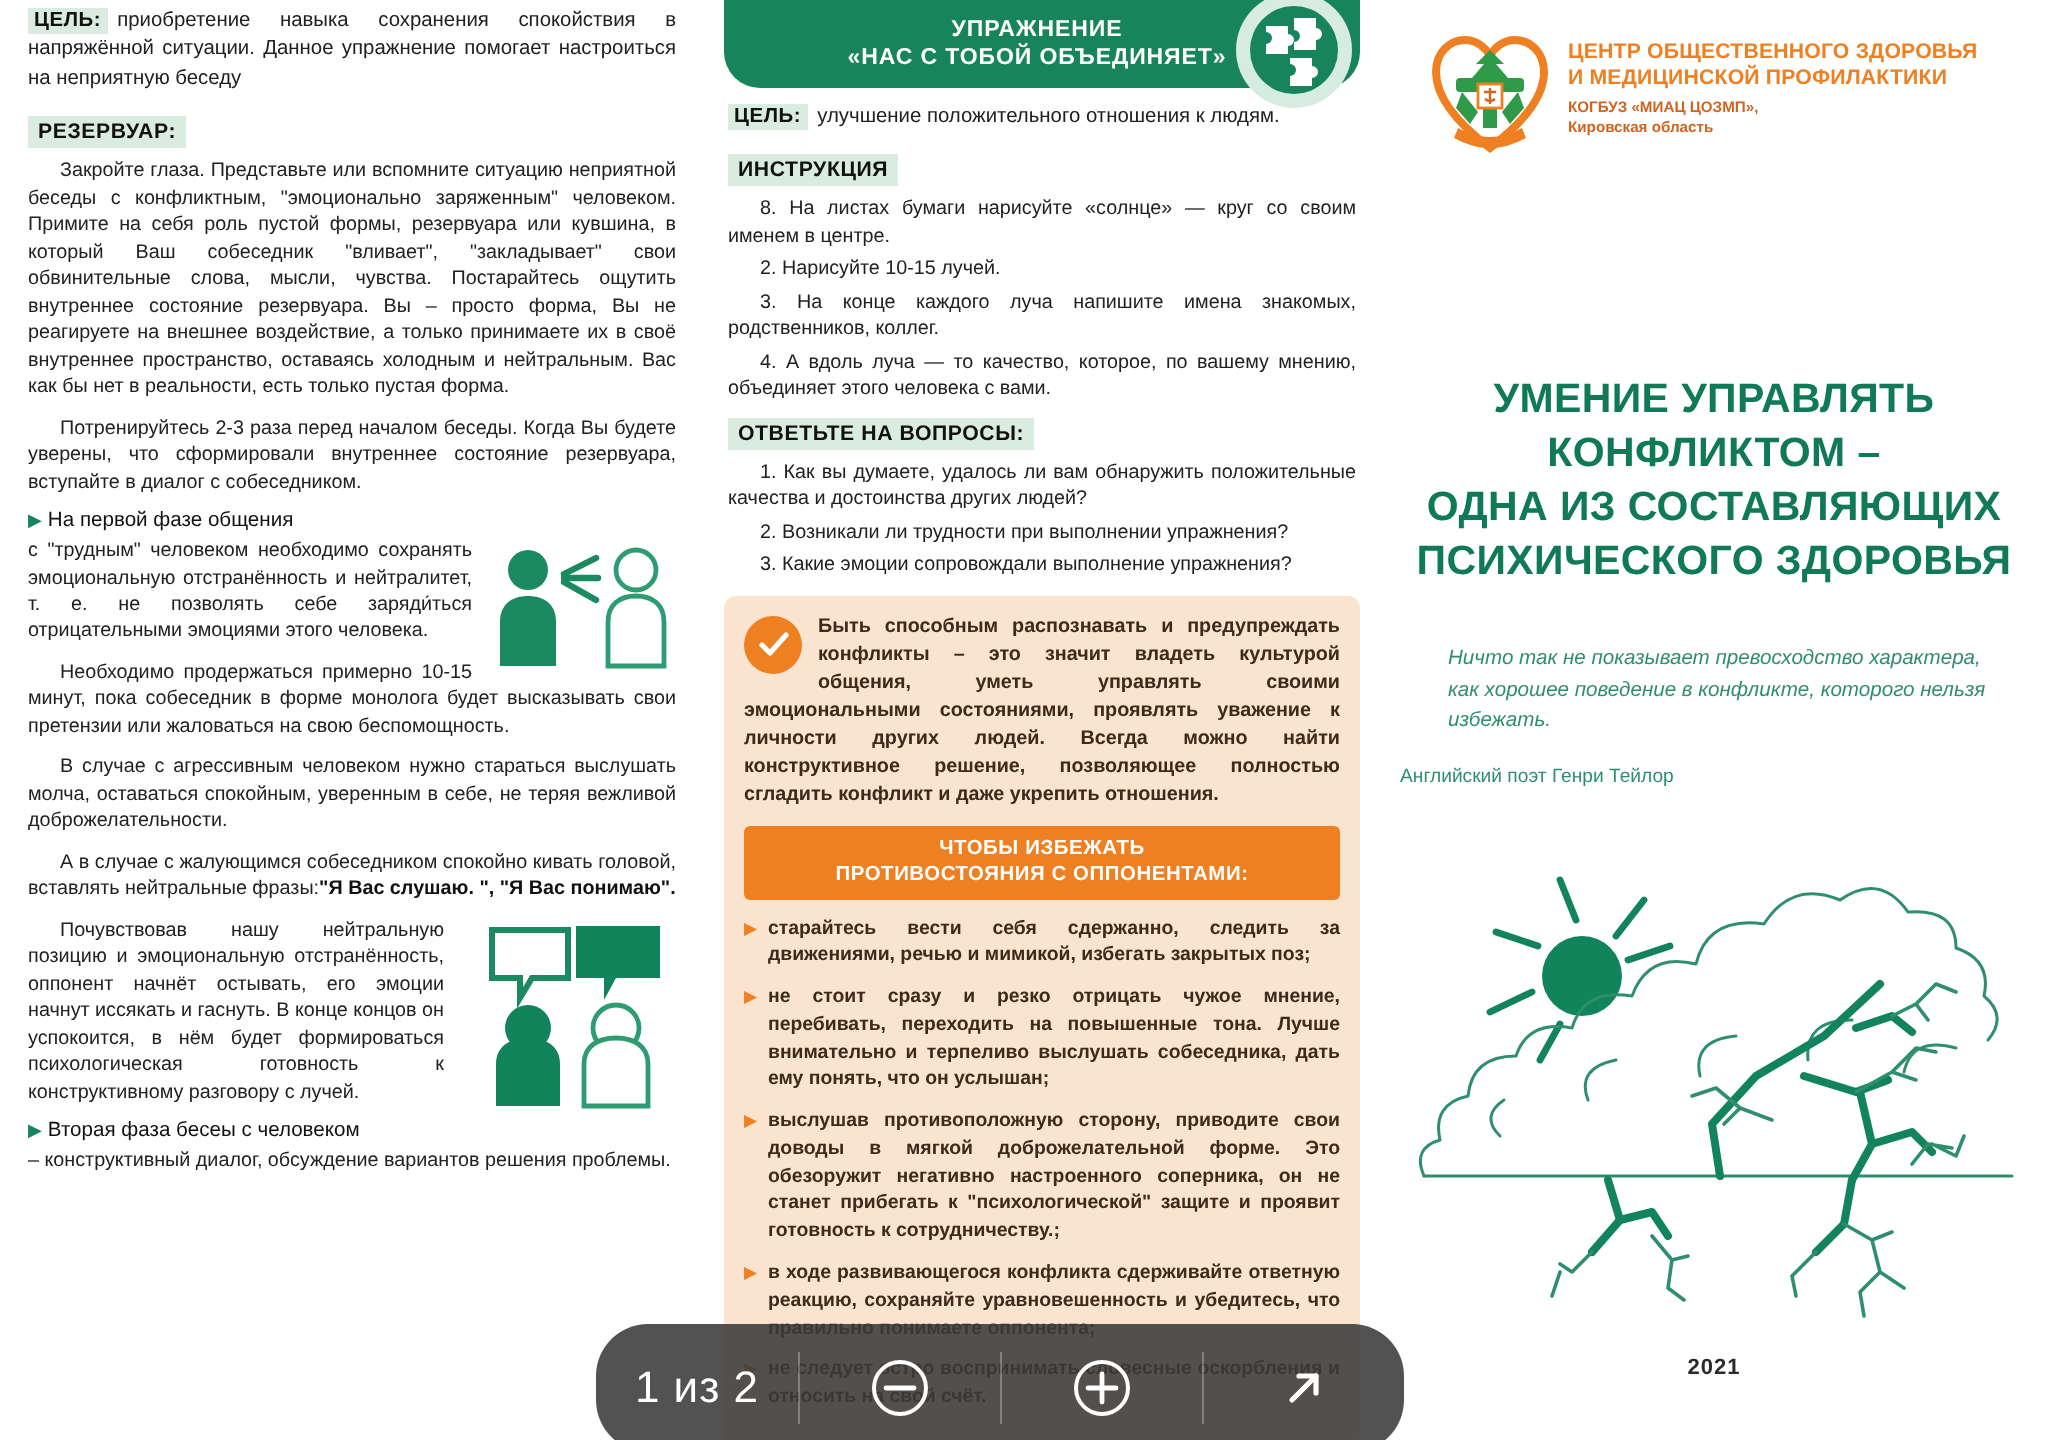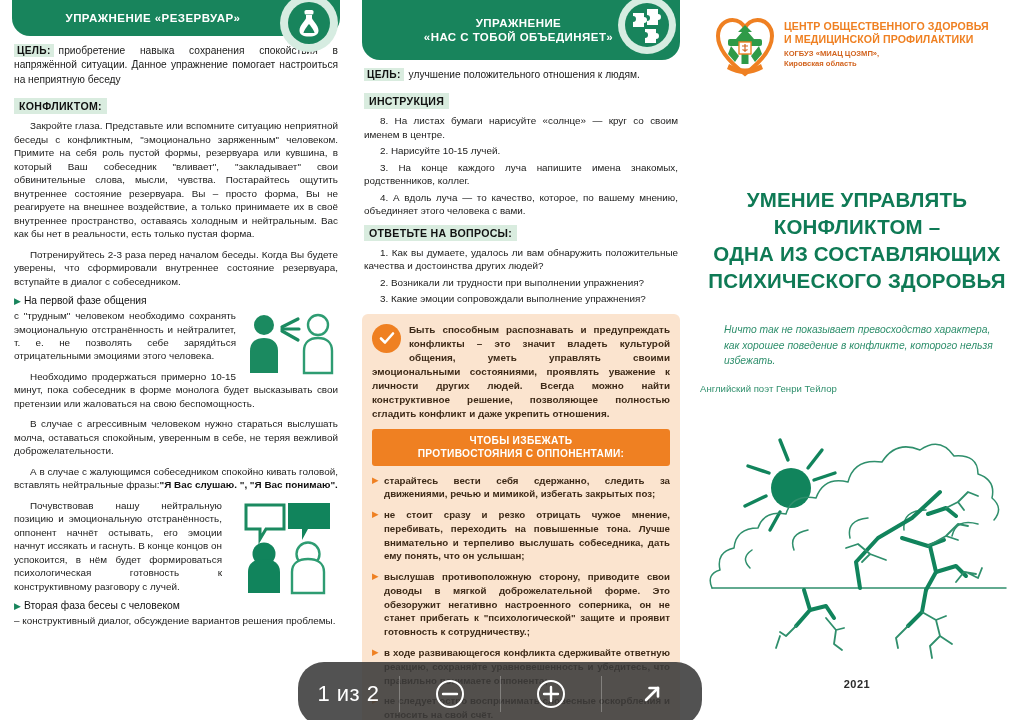--- a/index.html
+++ b/index.html
@@ -19,21 +19,21 @@
 
   
   .banner{
     position:relative;
     background:#18845c;
     border-radius:0 0 18px 18px;
     height:36px;
     display:flex;align-items:center;justify-content:center;
     margin:0 0 8px 0;
   }
-  .banner.two{height:60px;padding-left:41px;}
+  .banner.two{height:44px;padding-left:41px;}
   .banner-title{
     color:#ffffff;font-weight:bold;font-size:11.5px;letter-spacing:.45px;
     text-align:center;line-height:1.25;text-transform:uppercase;
     padding-right:56px;padding-left:10px;
   }
   .banner-icon{
     position:absolute;right:2px;top:-6px;
     width:58px;height:58px;border-radius:50%;
     background:#d6ece1;display:flex;align-items:center;justify-content:center;
     overflow:hidden;
@@ -134,37 +134,26 @@
   .tb-ico{width:30px;height:30px;}
   .tb-ico svg{display:block;}
 </style>
 </head>
 <body>
 
 <div class="page">
 
   <div class="col col-left">
 
-    <div class="banner">
-      <div class="banner-title">УПРАЖНЕНИЕ «РЕЗЕРВУАР»</div>
-      <div class="banner-icon">
-        <svg width="42" height="42" viewBox="0 0 42 42">
-          <circle cx="21" cy="21" r="21" fill="#18845c"></circle>
-          <rect x="16.5" y="8" width="9" height="4.5" rx="1.6" fill="#fff"></rect>
-          <path d="M18 13 L24 13 L24 16 C24 18 30.5 23 30.5 28.5 C30.5 32.5 27 34.5 21 34.5 C15 34.5 11.5 32.5 11.5 28.5 C11.5 23 18 18 18 16 Z" fill="#fff"></path>
-          <path d="M21 22 C24 25.5 26.5 29.5 26.5 31 L15.5 31 C15.5 29.5 18 25.5 21 22 Z" fill="#18845c"></path>
-        </svg>
-      </div>
-    </div>
 
     <div class="goal">
       <span class="lbl">ЦЕЛЬ:</span><span>приобретение навыка сохранения спокойствия в напряжённой ситуации. Данное упражнение помогает настроиться на неприятную беседу</span>
     </div>
 
-    <div class="sect-head">КОНФЛИКТОМ:</div>
+    <div class="sect-head">РЕЗЕРВУАР:</div>
 
     <p class="body">Закройте глаза. Представьте или вспомните ситуацию неприятной беседы с конфликтным, "эмоционально заряженным" человеком. Примите на себя роль пустой формы, резервуара или кувшина, в который Ваш собеседник "вливает", "закладывает" свои обвинительные слова, мысли, чувства. Постарайтесь ощутить внутреннее состояние резервуара. Вы – просто форма, Вы не реагируете на внешнее воздействие, а только принимаете их в своё внутреннее пространство, оставаясь холодным и нейтральным. Вас как бы нет в реальности, есть только пустая форма.</p>
     <p class="body">Потренируйтесь 2-3 раза перед началом беседы. Когда Вы будете уверены, что сформировали внутреннее состояние резервуара, вступайте в диалог с собеседником.</p>
 
     <div class="phase">
       <span class="tri">▶</span><span>На первой фазе общения</span>
     </div>
 
     <div class="wrapimg-right">
       <svg width="96" height="64" viewBox="0 0 96 64">

